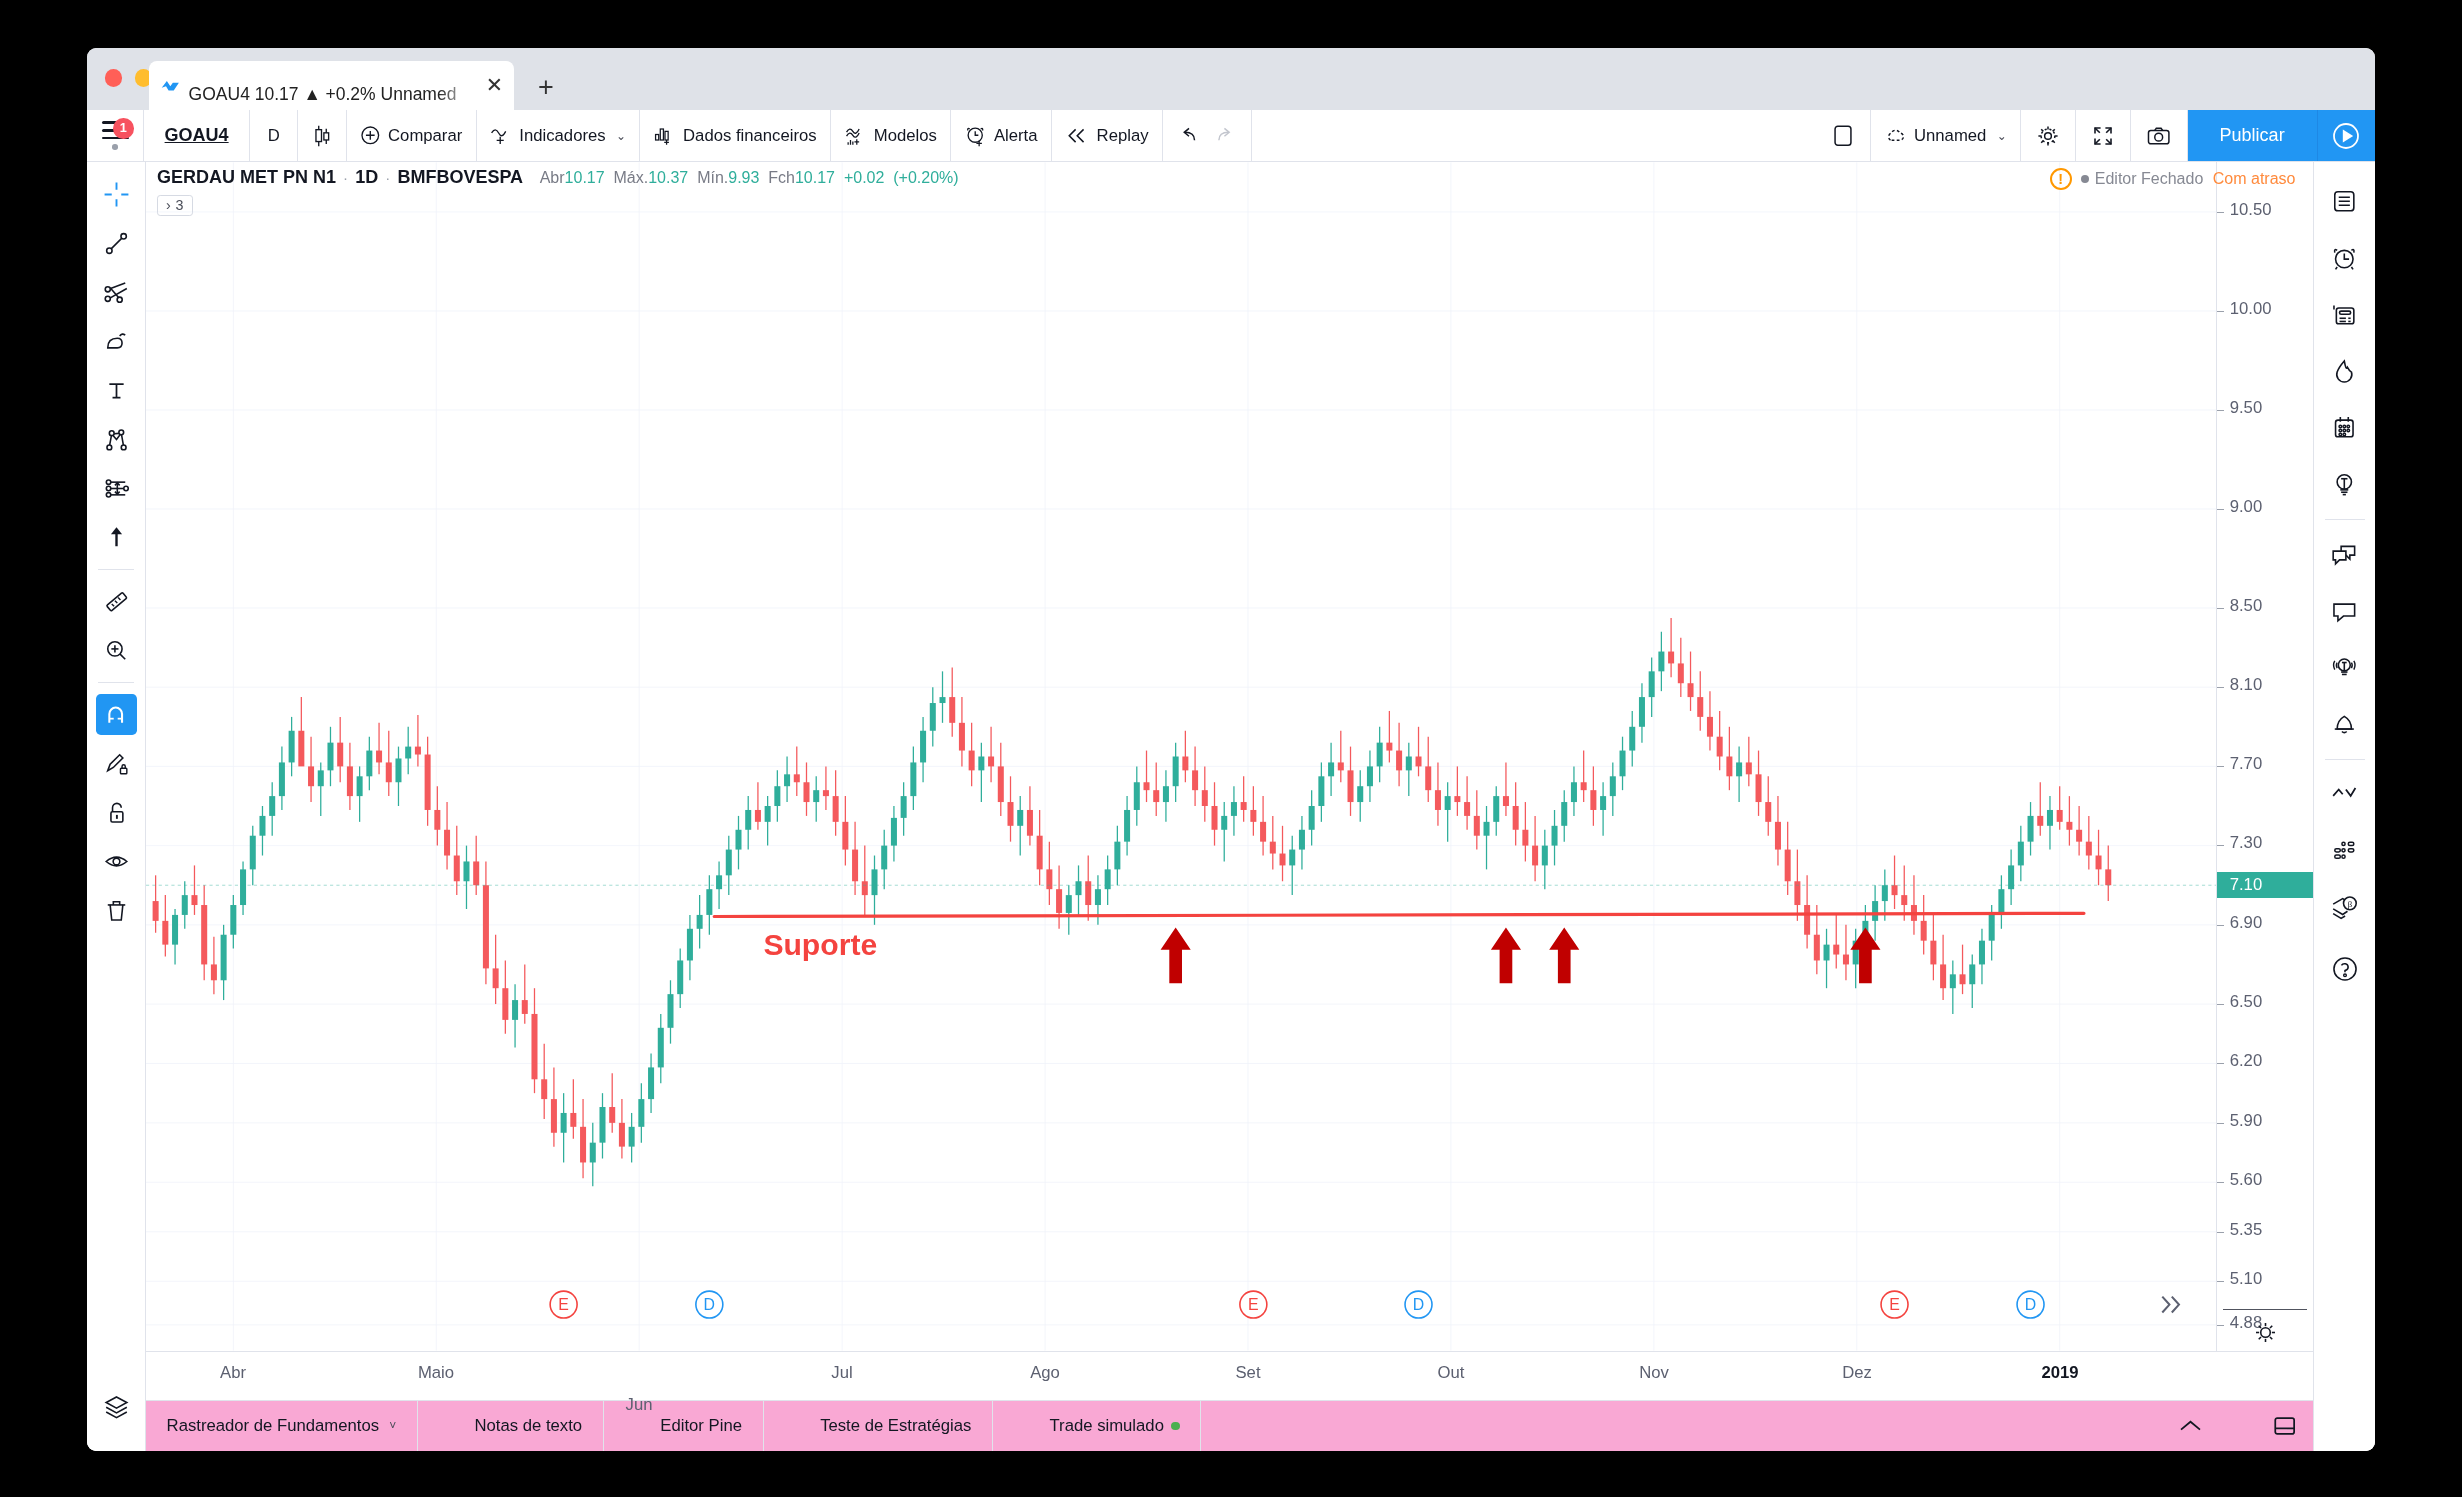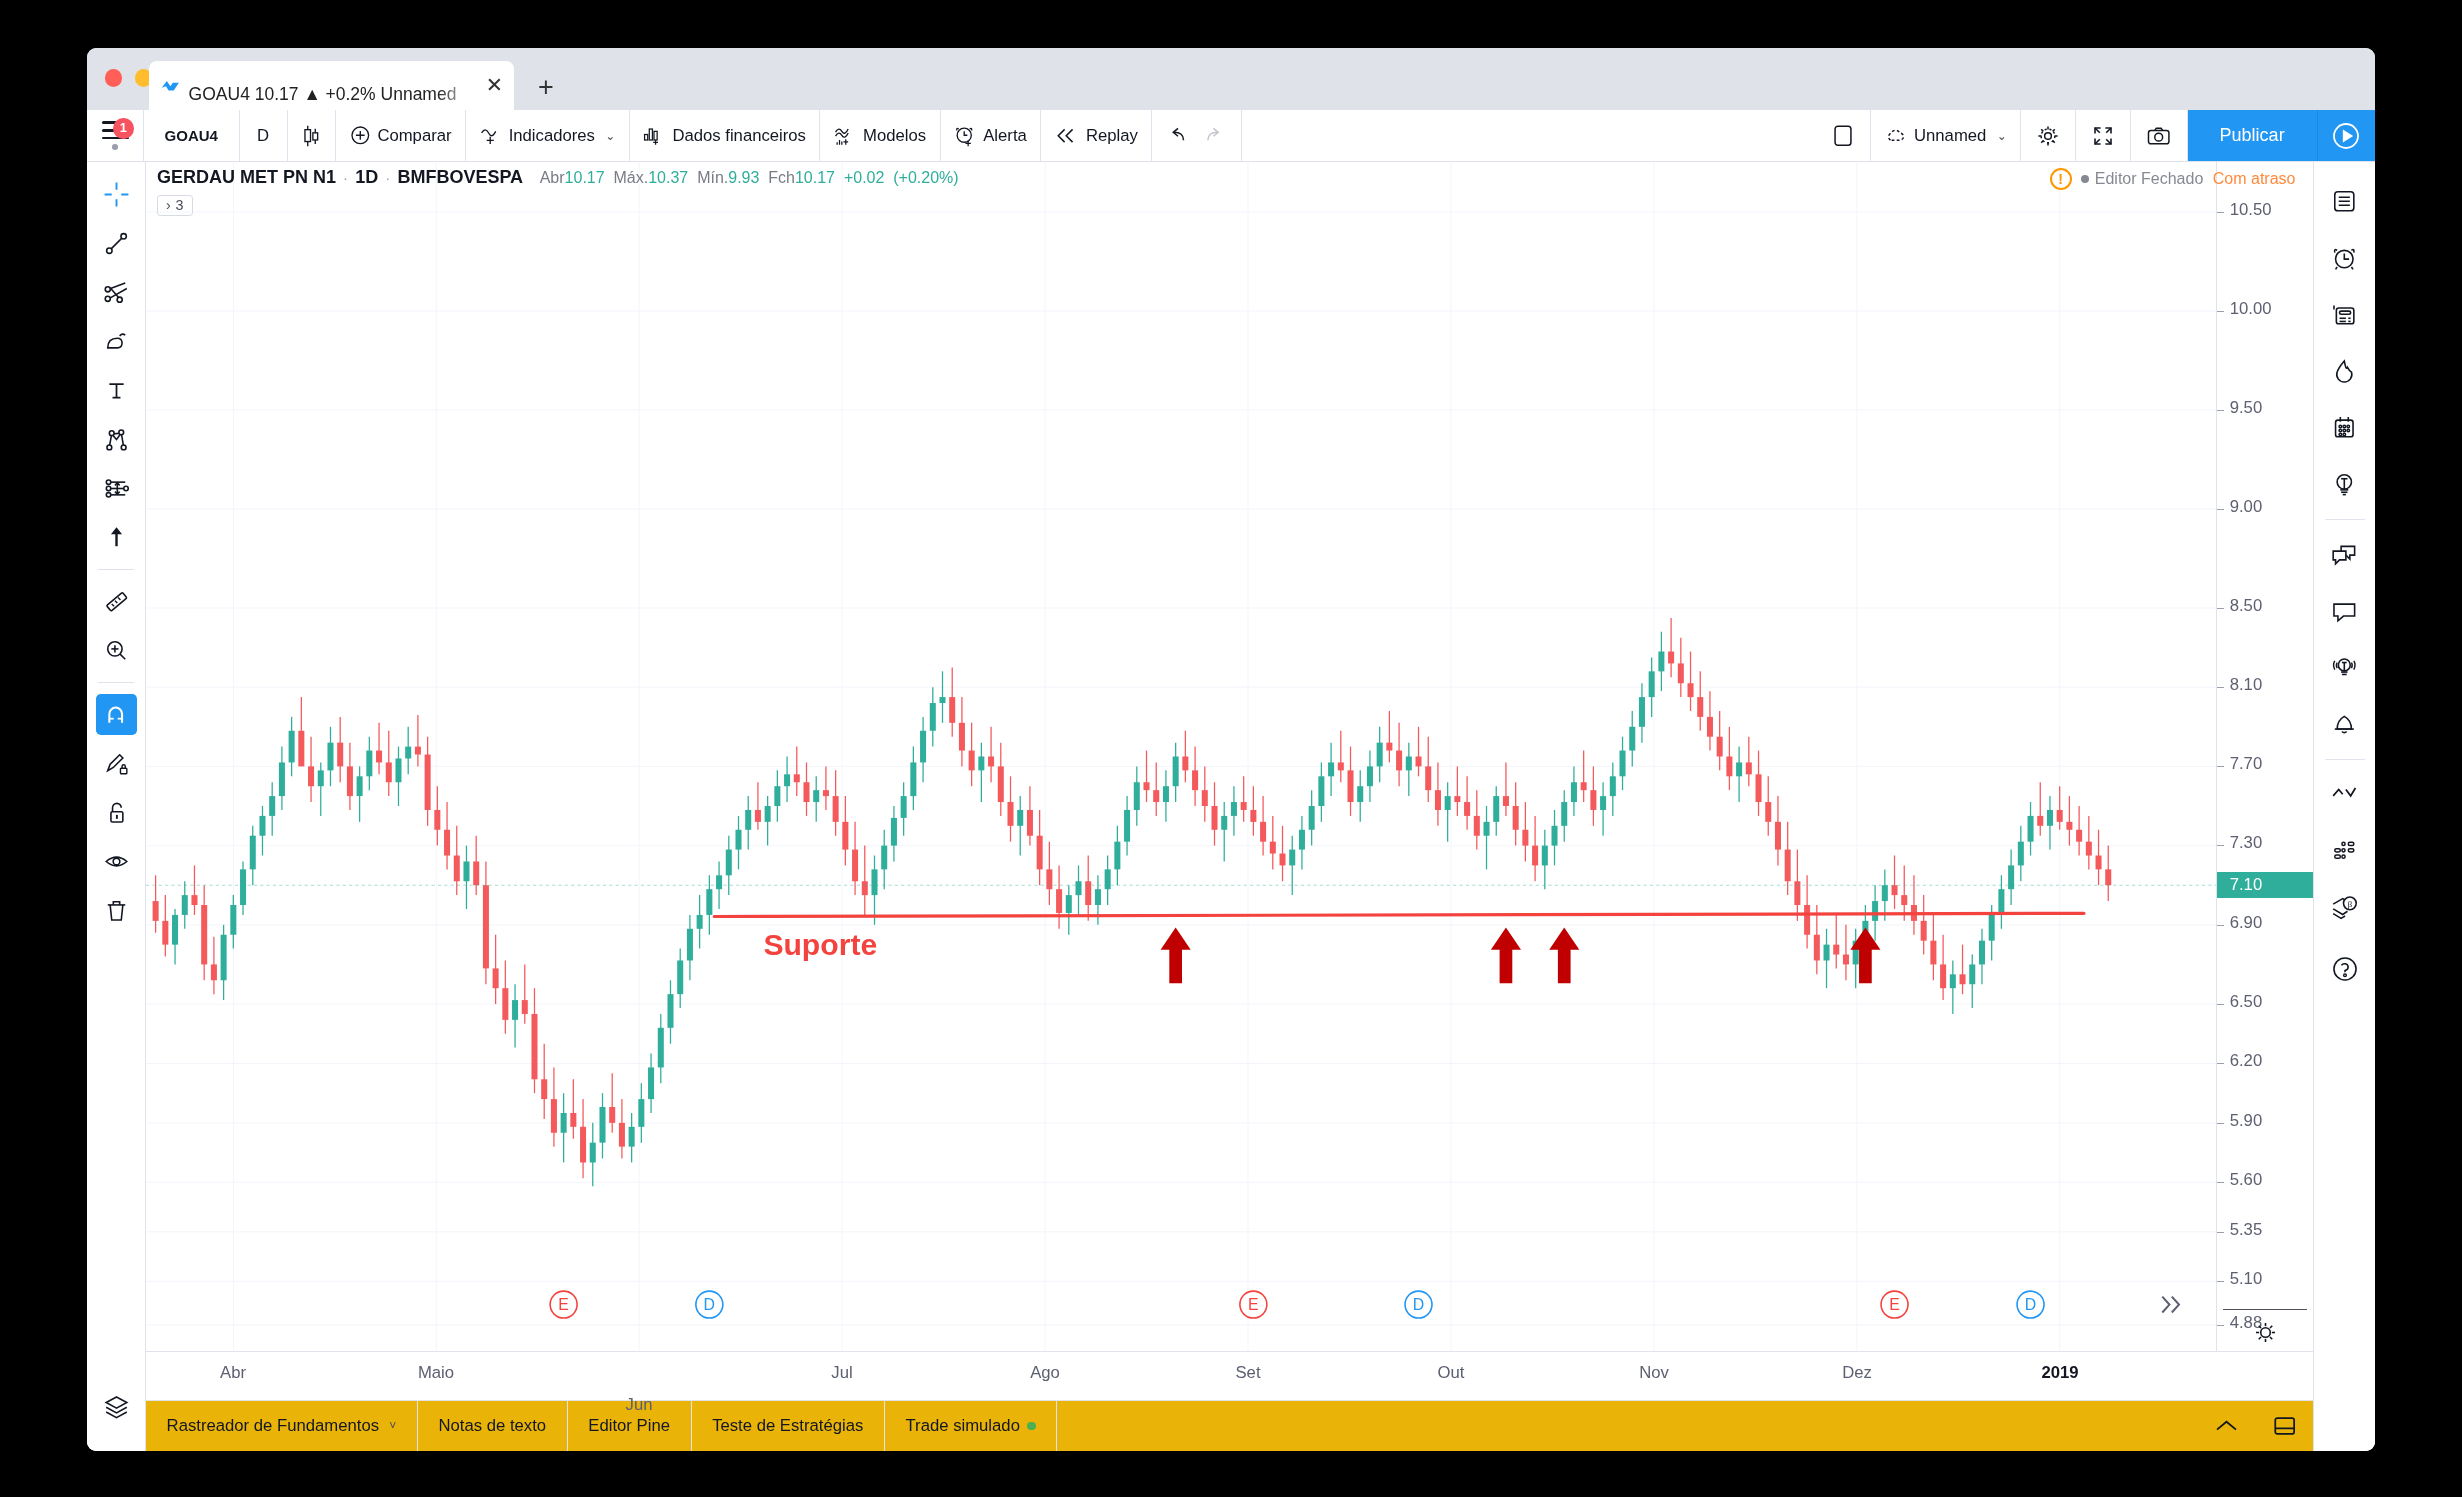--- a/index.html
+++ b/index.html
@@ -41,21 +41,21 @@
   .app { flex:1; display:flex; flex-direction:column; background:#fff; min-height:0; }
   .topbar {
     height:52px; flex:0 0 52px; display:flex; align-items:stretch;
     border-bottom:0.8px solid #e0e3eb; background:#fff;
   }
   .tb-item {
     display:flex; align-items:center; gap:7.1px; padding:0 13.5px;
     font-size:16.7px; color:#131722; white-space:nowrap;
     border-right:0.8px solid #e0e3eb;
   }
-  .tb-sym { font-weight:bold; font-size:15px; padding:0 20.6px; }
+  .tb-sym { font-weight:bold; font-size:18px; padding:0 20.6px;text-decoration:underline; }
   .tb-int { padding:0 17.5px; }
   .hamb-wrap { position:relative; width:57px; display:flex; align-items:center; justify-content:center; border-right:0.8px solid #e0e3eb;}
   .hamb { width:27px; }
   .hamb i { display:block; height:2.8px; background:#131722; border-radius:1.6px; margin-bottom:4.8px;}
   .hamb i:nth-child(1){width:27px;} .hamb i:nth-child(2){width:27px;} .hamb i:nth-child(3){width:27px;}
   .hamb-dot{width:5.6px;height:5.6px;border-radius:50%;background:#9aa0ab;margin:0 auto;}
   .badge {
     position:absolute; top:8px; right:9.5px; background:#f7525f; color:#fff;
     width:20.6px;height:20.6px;border-radius:50%; font-size:12.7px;
     display:flex;align-items:center;justify-content:center; font-weight:bold;
@@ -116,21 +116,21 @@
   .axis-gear-top { position:absolute; bottom:41px; left:6.3px; right:6.3px; height:0.8px; background:#50535e; }
 
   .timeaxis {
     height:49px; flex:0 0 49px; border-top:0.8px solid #e0e3eb; position:relative; background:#fff;
   }
   .ttick { position:absolute; top:11px; font-size:16.7px; color:#5c6070; transform:translateX(-50%); }
   .ttick.bold { font-weight:bold; color:#131722; }
 
   .bottombar {
     height:51px; flex:0 0 51px; border-top:0.8px solid #e0e3eb;
-    display:flex; align-items:stretch; background:#eab308;
+    display:flex; align-items:stretch; background:#f9a8d4;gap:36px;
   }
   .bt { display:flex; align-items:center; gap:7.1px; padding:0 20.6px; font-size:16.7px; color:#131722;
         border-right:0.8px solid #e0e3eb; white-space:nowrap;}
   .bt-dot{width:8.7px;height:8.7px;border-radius:50%;background:#4caf50;}
   .bt-spacer{flex:1;border-right:none;}
   .bt-ico{display:flex;align-items:center;padding:0 16px;}
 
   .rightbar {
     width:62px; flex:0 0 62px; border-left:0.8px solid #e0e3eb; background:#fff;
     display:flex; flex-direction:column; align-items:center; padding-top:11px;

